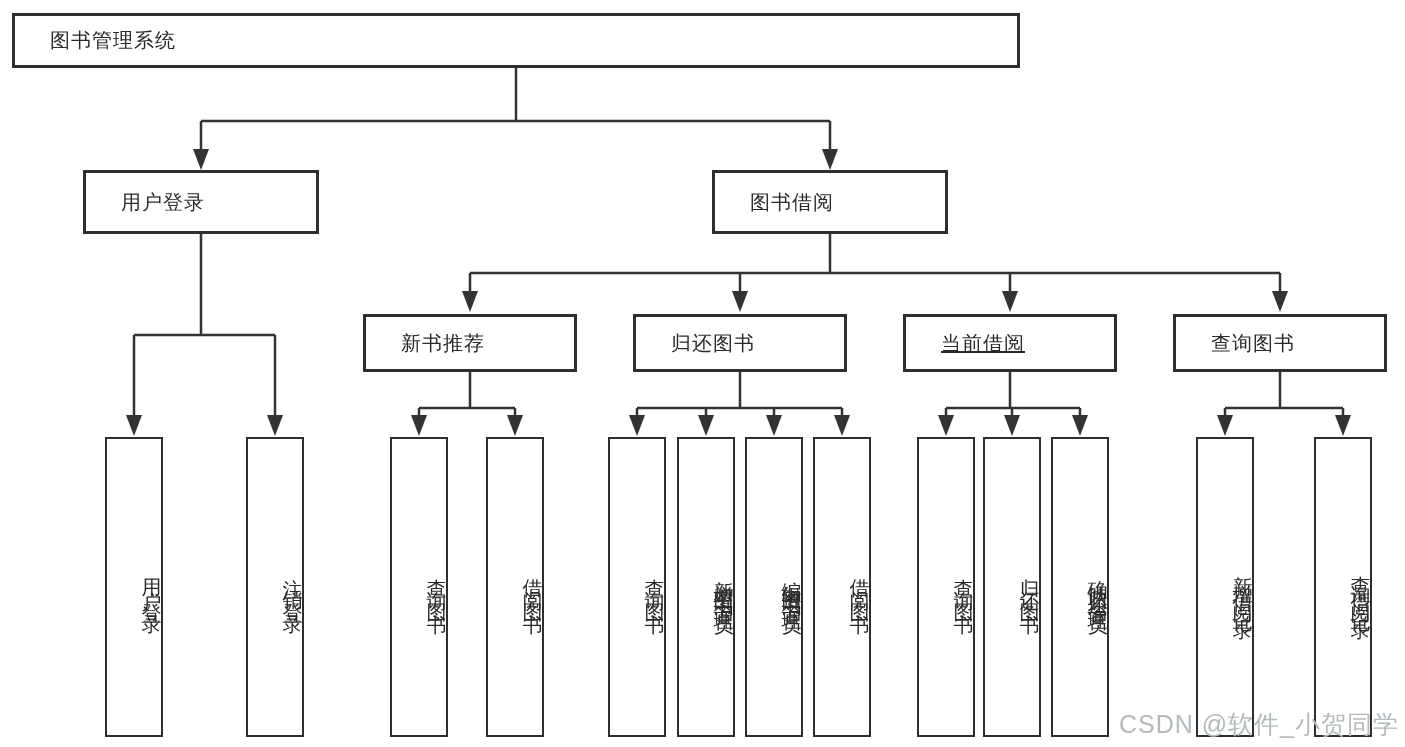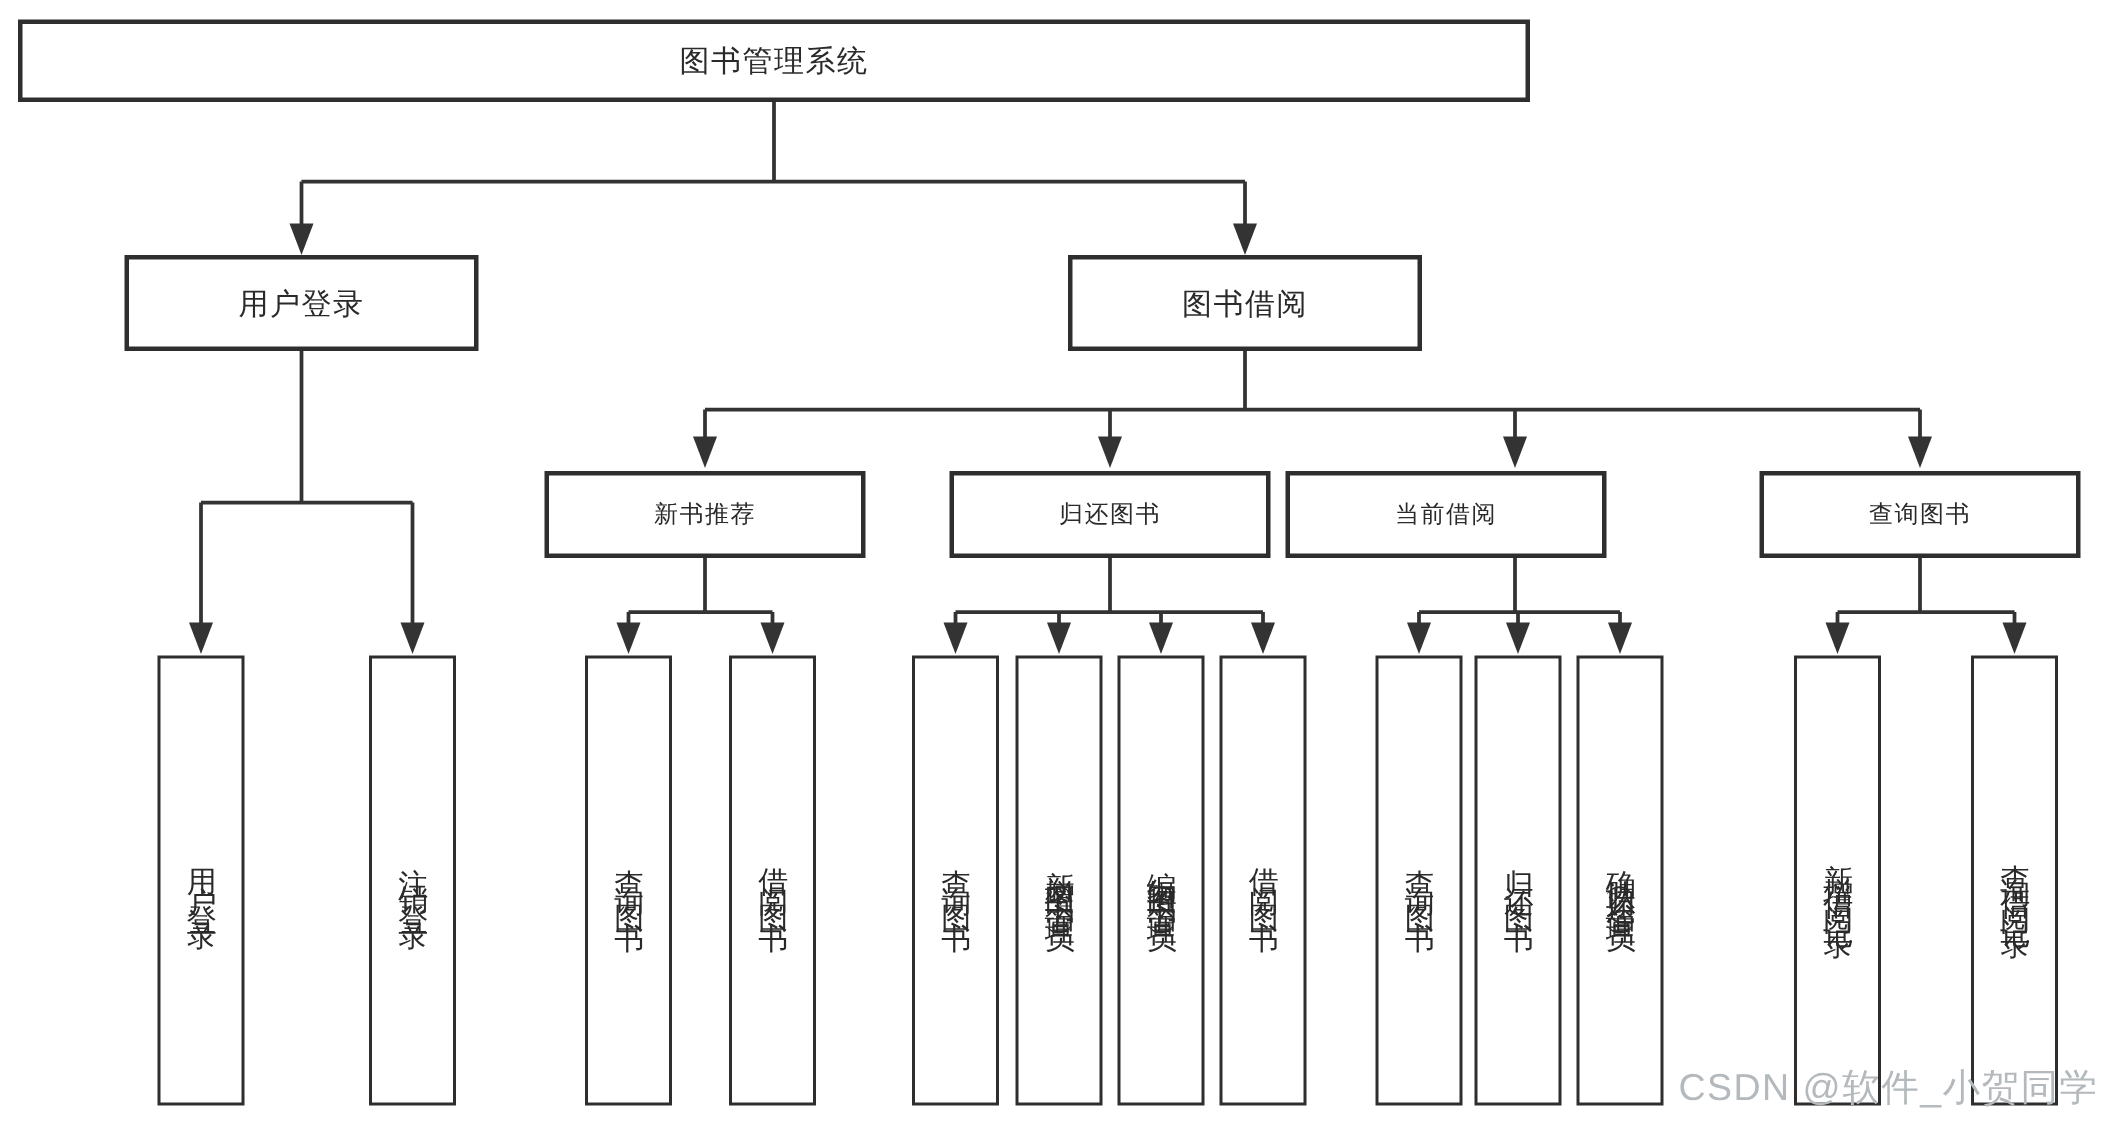--- a/index.html
+++ b/index.html
@@ -17,26 +17,27 @@
     width: 1405px; height: 747px;
     pointer-events: none;
   }
   .node {
     position: absolute;
     box-sizing: border-box;
     background: #ffffff;
     border: 3px solid #2e2e2e;
     display: flex;
     align-items: center;
-    justify-content: center;
+    justify-content: flex-start;
     color: #2a2a2a;
+    padding-left: 35px;
   }
   .node.lvl1 { left: 12px; top: 13px; width: 1008px; height: 55px; font-size: 20px; letter-spacing: 1px; }
   .node.lvl2 { top: 170px; width: 236px; height: 64px; font-size: 20px; letter-spacing: 1px; }
-  .node.lvl3 { top: 314px; width: 214px; height: 58px; font-size: 16px; letter-spacing: 1px; }
+  .node.lvl3 { top: 314px; width: 214px; height: 58px; font-size: 20px; letter-spacing: 1px; }
   .node.leaf {
     top: 437px; width: 58px; height: 300px;
     border-width: 2.5px;
     font-size: 20px;
   }
   .vtext {
     writing-mode: vertical-rl;
     text-orientation: mixed;
     line-height: 1.0;
     white-space: nowrap;
@@ -103,21 +104,21 @@
   <div class="node lvl2" style="left:712px;">
     <span>图书借阅</span>
   </div>
 
   <div class="node lvl3" style="left:363px;">
     <span>新书推荐</span>
   </div>
   <div class="node lvl3" style="left:633px;">
     <span>归还图书</span>
   </div>
-  <div class="node lvl3" style="left:857px;">
+  <div class="node lvl3" style="left:903px;text-decoration:underline;">
     <span>当前借阅</span>
   </div>
   <div class="node lvl3" style="left:1173px;">
     <span>查询图书</span>
   </div>
 
   <div class="node leaf" style="left:105px;">
     <span class="vtext sp4">用户登录</span>
   </div>
   <div class="node leaf" style="left:246px;">

